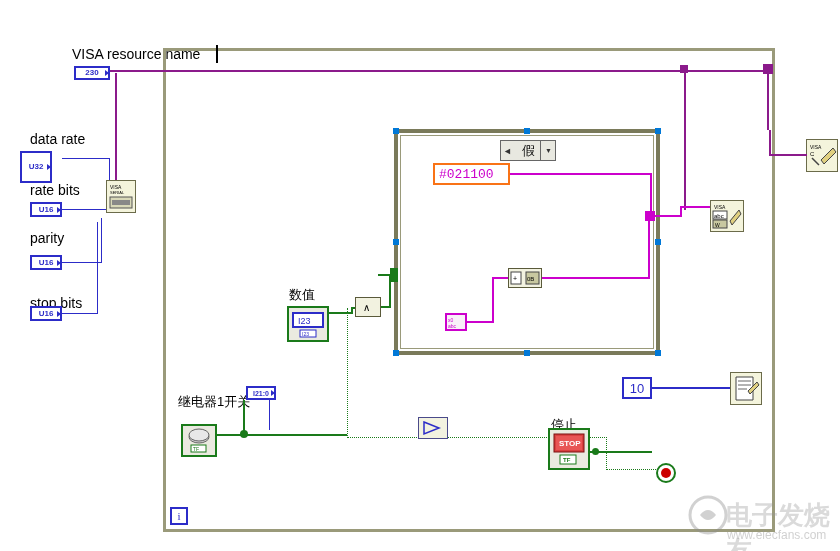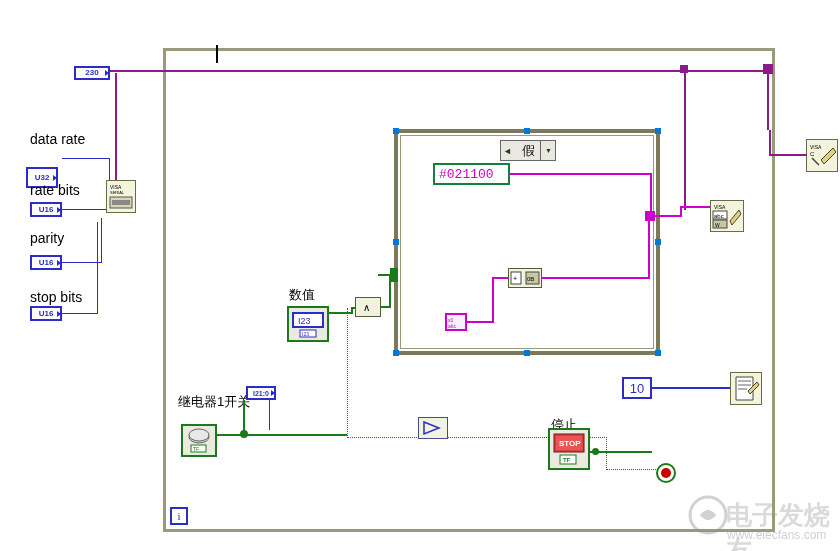--- a/index.html
+++ b/index.html
@@ -30,67 +30,68 @@
   
   .nodebox{position:absolute;box-sizing:border-box;background:#f2f2e0;border:1px solid #5a5a3a;}
   .visanode{position:absolute;box-sizing:border-box;background:#f4f4dc;border:1px solid #6b6b4a;}
   .caseframe{position:absolute;box-sizing:border-box;border:4px solid #7a7a5a;background:transparent;}
   .selhandle{position:absolute;width:6px;height:6px;background:#0078d7;}
 
   .ctrlbox{position:absolute;box-sizing:border-box;border:2px solid #1a7a1a;background:#eaeae0;}
   .numbox{position:absolute;box-sizing:border-box;border:2px solid #2c2cc8;background:#ffffff;color:#2c2cc8;
     font-size:13px;display:flex;align-items:center;justify-content:center;}
 
-  .strconst{position:absolute;box-sizing:border-box;border:2px solid #15803d;background:#ffffff;color:#cc00cc;
+  .strconst{position:absolute;box-sizing:border-box;border:2px solid #f97316;background:#ffffff;color:#cc00cc;
     font-size:13px;display:flex;align-items:center;padding-left:4px;font-family:"Liberation Mono",monospace;}
   .wm-big{position:absolute;color:rgba(150,150,150,.35);font-size:26px;font-weight:bold;}
   .wm-sm{position:absolute;color:rgba(150,150,150,.45);font-size:12px;}
 </style>
 </head>
 <body>
 
 <div id="canvas">
 
   <div class="abs" style="left:163px;top:48px;width:612px;height:484px;border:3px solid #9a9a7a;box-sizing:border-box;"></div>
 
   <div class="wire" style="left:90px;top:70px;width:679px;height:2px;"></div>
   <div class="wire" style="left:767px;top:70px;width:2px;height:60px;"></div>
   <div class="wire" style="left:684px;top:70px;width:2px;height:140px;"></div>
   <div class="wire" style="left:90px;top:70px;width:2px;height:0px;"></div>
   <div class="abs" style="left:763px;top:64px;width:10px;height:10px;background:#8b1a8b;"></div>
   <div class="abs" style="left:680px;top:65px;width:8px;height:8px;background:#8b1a8b;"></div>
 
+  <div class="lbl abs" style="left:72px;top:46px;">VISA resource name</div>
   <div class="abs" style="left:216px;top:45px;width:2px;height:18px;background:#000;"></div>
   <div class="term" style="left:74px;top:66px;width:36px;height:14px;">
     <span>230</span>
     <span class="arrow"></span>
   </div>
 
   <div class="wire" style="left:115px;top:73px;width:2px;height:120px;"></div>
   <div class="wire" style="left:115px;top:193px;width:12px;height:2px;"></div>
 
   <div class="lbl abs" style="left:30px;top:131px;">data rate</div>
-  <div class="term" style="left:26px;top:151px;width:32px;height:21px;margin-top:16px;">
+  <div class="term" style="left:20px;top:151px;width:32px;height:32px;">
     <span>U32</span>
     <span class="arrow"></span>
   </div>
 
   <div class="lbl abs" style="left:30px;top:182px;">rate bits</div>
   <div class="term" style="left:30px;top:202px;width:32px;height:15px;">
     <span>U16</span>
     <span class="arrow"></span>
   </div>
 
   <div class="lbl abs" style="left:30px;top:230px;">parity</div>
   <div class="term" style="left:30px;top:255px;width:32px;height:15px;">
     <span>U16</span>
     <span class="arrow"></span>
   </div>
 
-  <div class="lbl abs" style="left:30px;top:289px;">stop bits</div>
+  <div class="lbl abs" style="left:30px;top:295px;">stop bits</div>
   <div class="term" style="left:30px;top:306px;width:32px;height:15px;">
     <span>U16</span>
     <span class="arrow"></span>
   </div>
 
   <div class="wire-blue" style="left:62px;top:158px;width:48px;height:1px;"></div>
   <div class="wire-blue" style="left:109px;top:158px;width:1px;height:30px;"></div>
   <div class="wire-blue" style="left:62px;top:209px;width:44px;height:1px;"></div>
   <div class="wire-blue" style="left:62px;top:262px;width:40px;height:1px;"></div>
   <div class="wire-blue" style="left:101px;top:218px;width:1px;height:44px;"></div>

